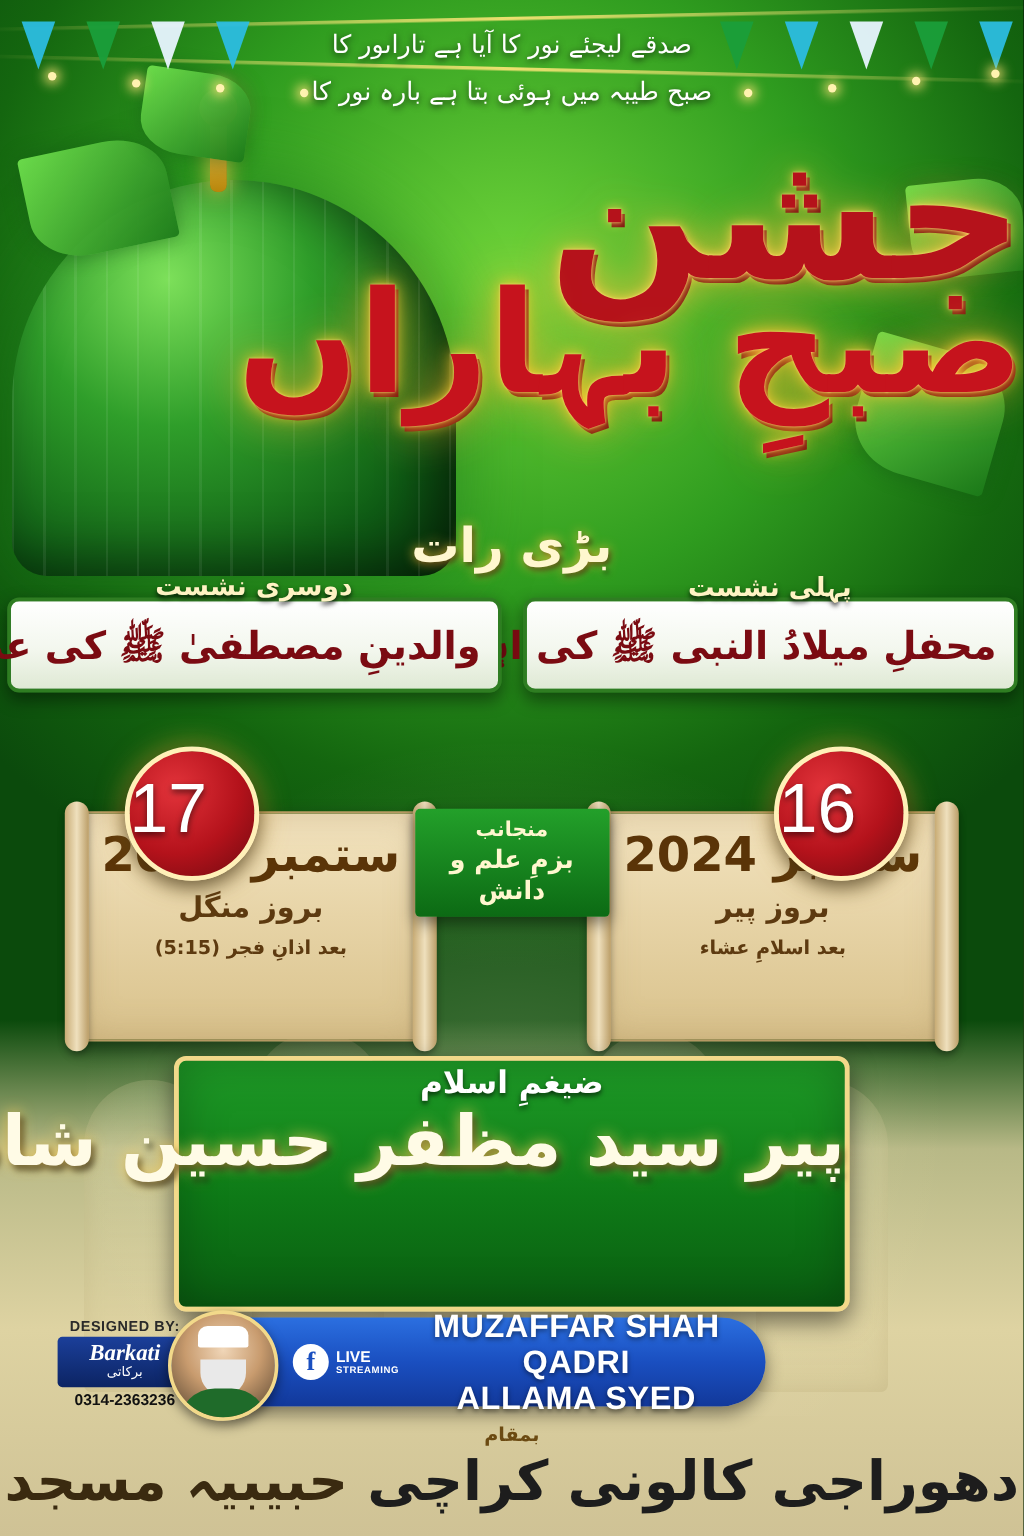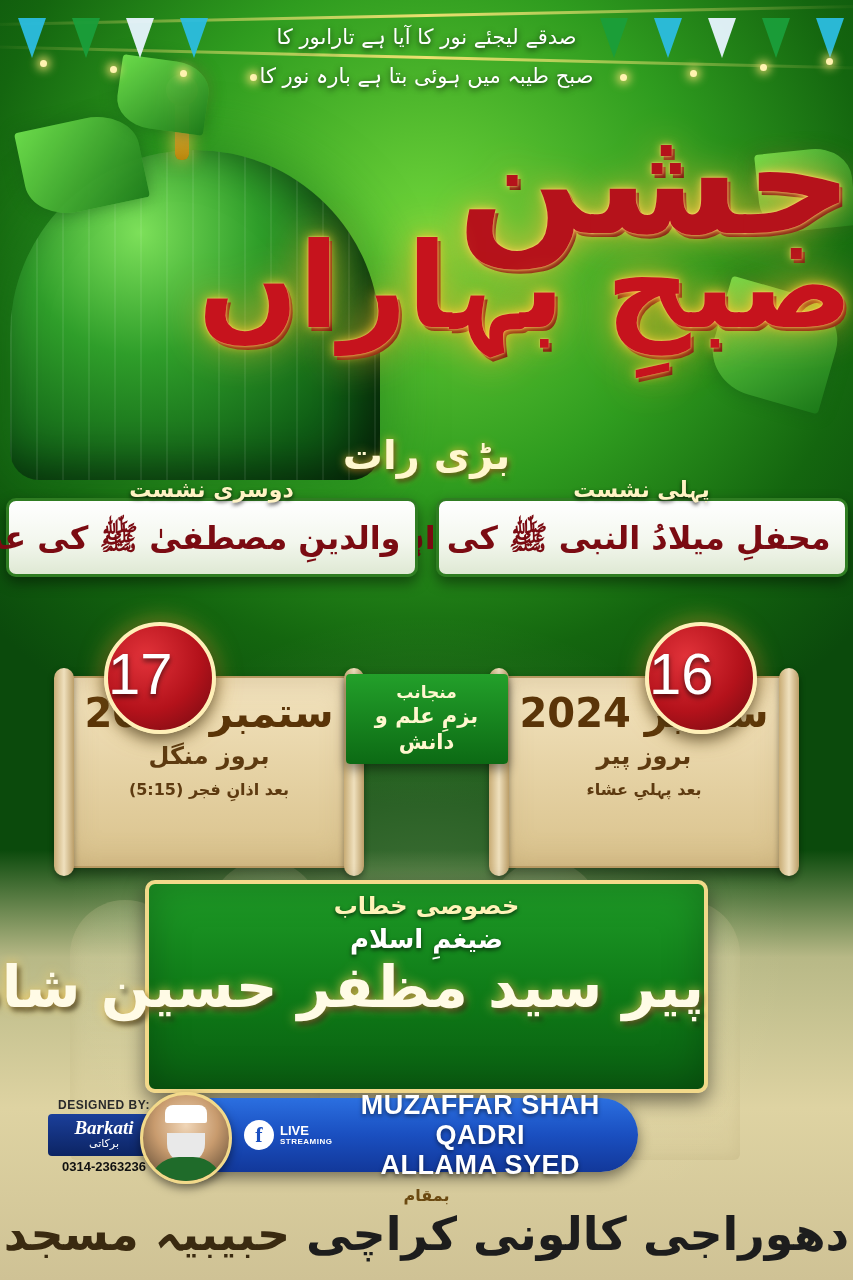--- a/index.html
+++ b/index.html
@@ -548,21 +548,21 @@
       <div class="line urdu">والدینِ مصطفیٰ ﷺ کی عظمت و شان</div>
     </div>
   </div>
 
   <div class="scrolls">
 
     <div class="scroll scroll-right">
       <div class="content urdu">
         <div class="big-date">ستمبر 2024</div>
         <div class="row2">بروز پیر</div>
-        <div class="row3">بعد پہلیِ عشاء</div>
+        <div class="row3">بعد اسلامِ عشاء</div>
       </div>
     </div>
     <div class="day-badge day-right">16</div>
 
     <div class="scroll scroll-left">
       <div class="content urdu">
         <div class="big-date">ستمبر 2024</div>
         <div class="row2">بروز منگل</div>
         <div class="row3">بعد اذانِ فجر (5:15)</div>
       </div>
@@ -570,21 +570,20 @@
     <div class="day-badge day-left">17</div>
 
     <div class="mid-flag urdu">
       <div class="mf1">منجانب</div>
       <div class="mf2">بزمِ علم و</div>
       <div class="mf3">دانش</div>
     </div>
   </div>
 
   <div class="speaker-panel">
-    <div class="sp-tag urdu">خصوصی خطاب</div>
     <div class="sp-role urdu">ضیغمِ اسلام</div>
     <div class="sp-name urdu">پیر سید مظفر حسین شاہ قادری</div>
   </div>
 
   <div class="designer">
     <div class="d-label">DESIGNED BY:</div>
     <div class="d-badge">
       <div class="d-brand">Barkati</div>
       <div class="d-brand-urdu urdu">برکاتی</div>
     </div>

